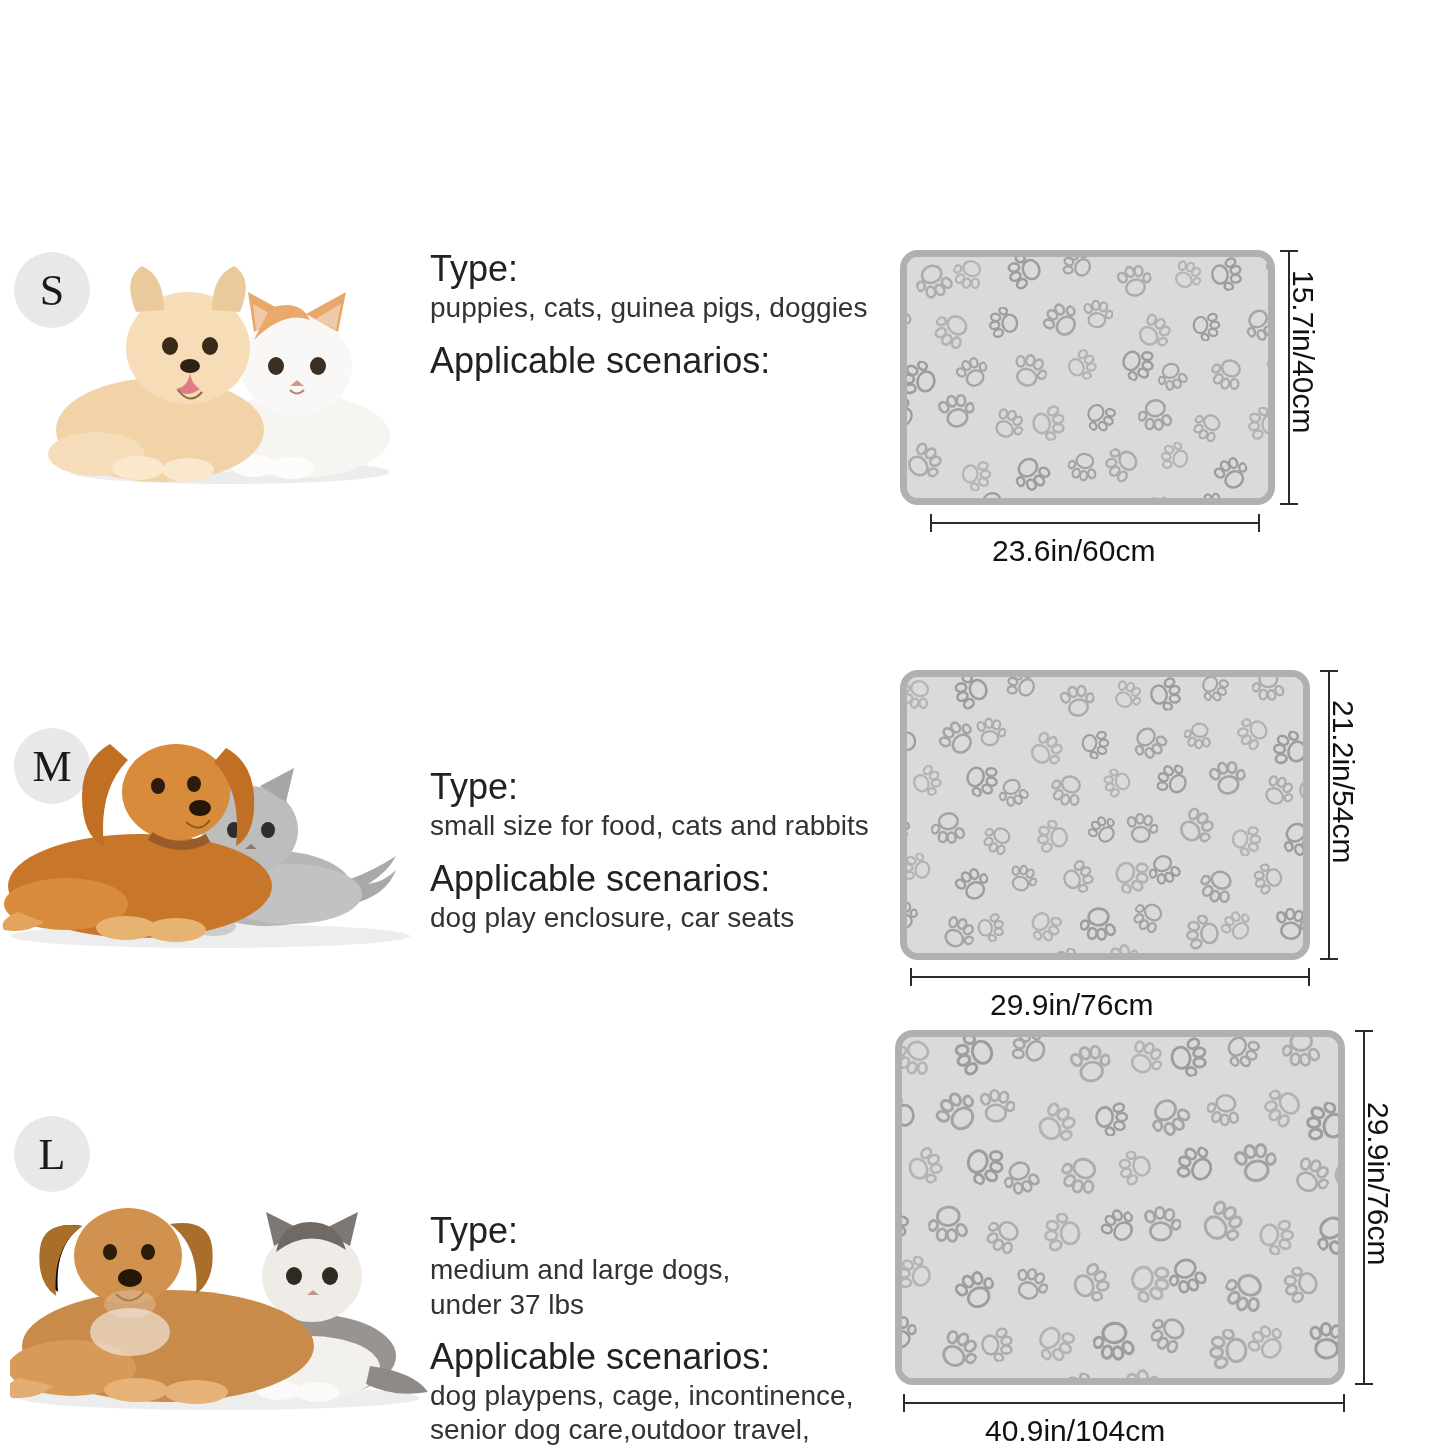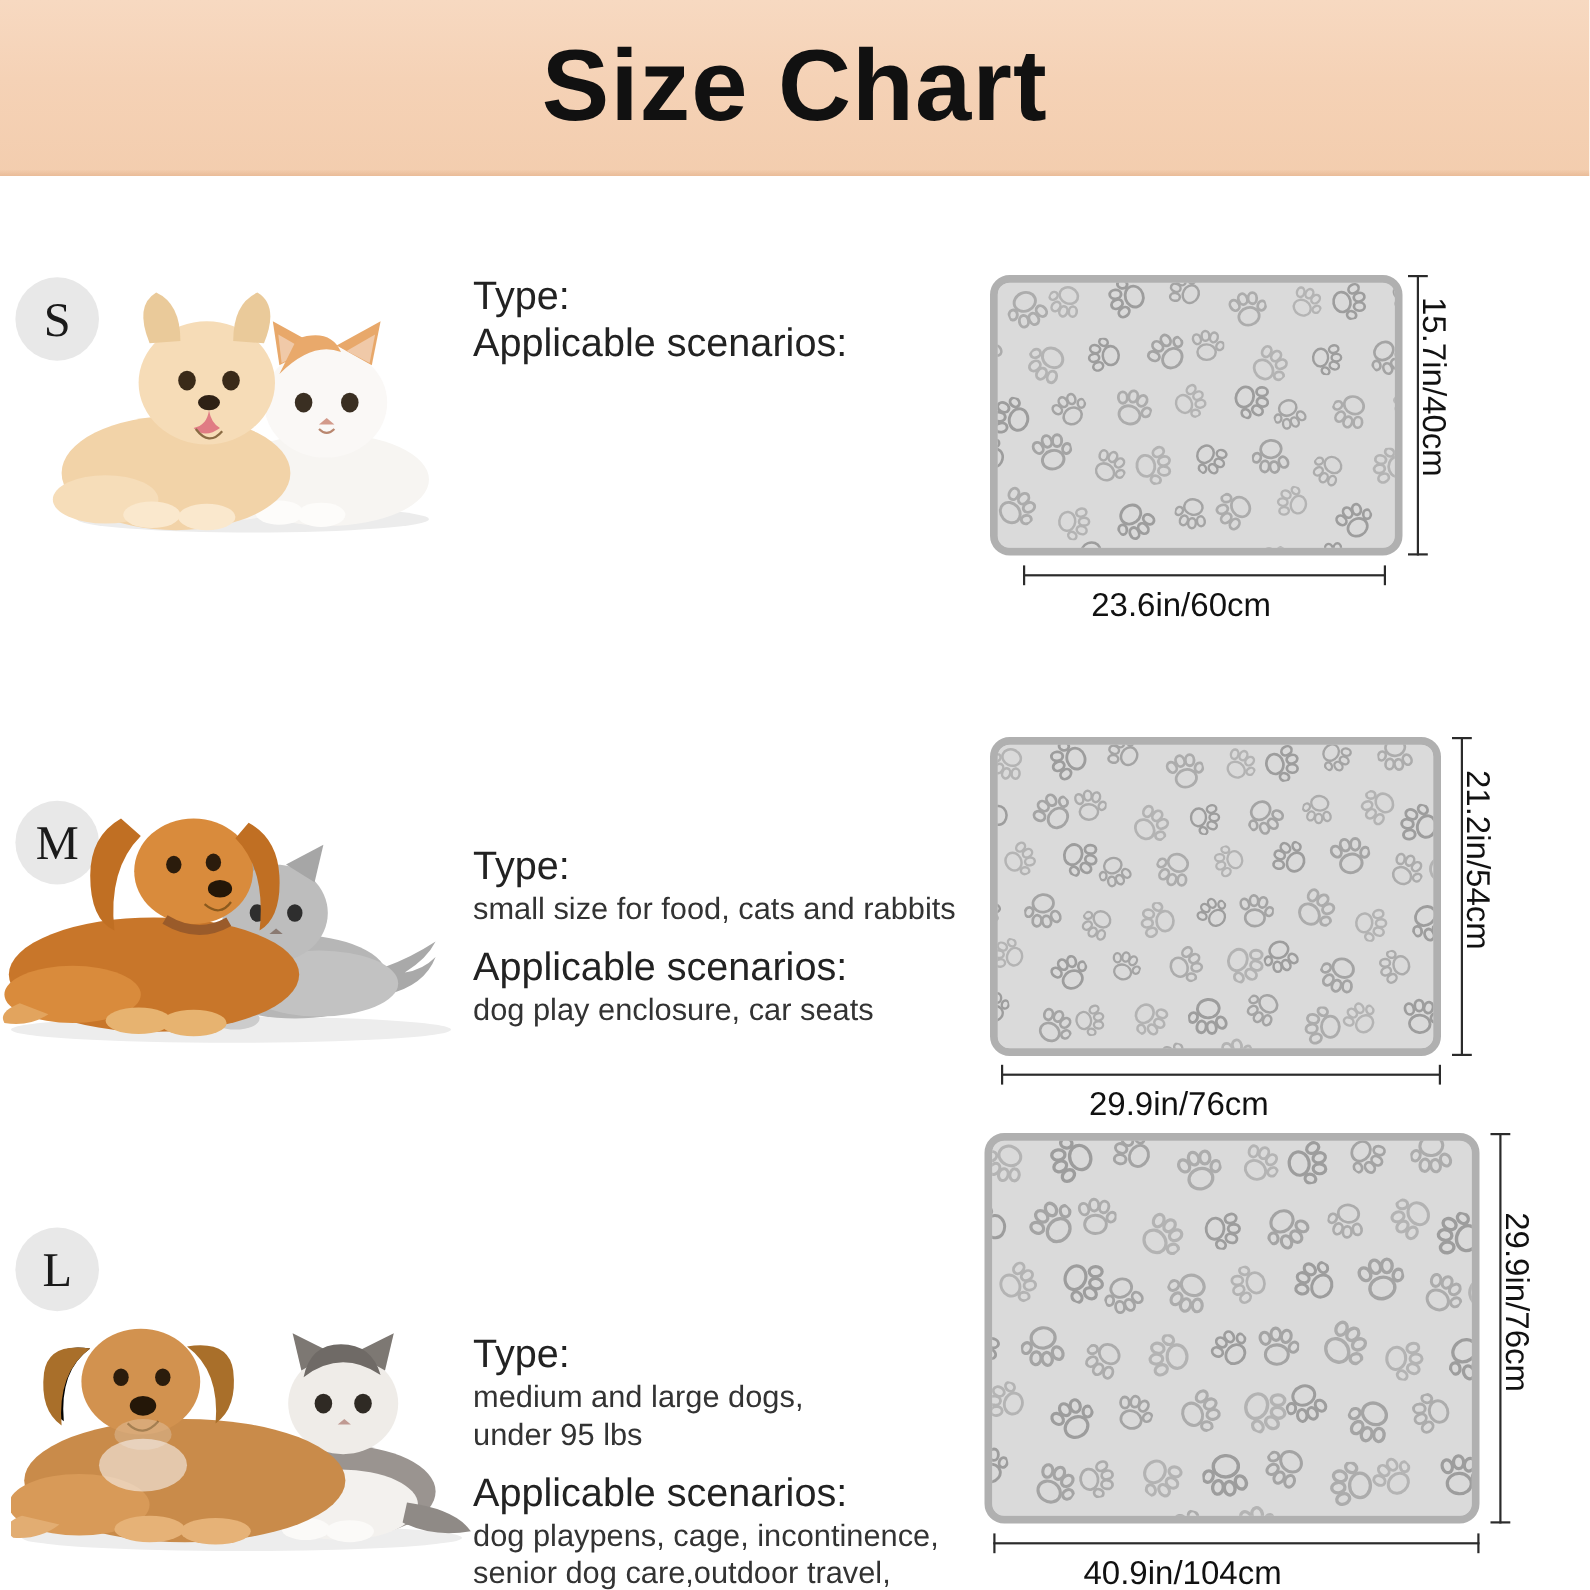--- a/index.html
+++ b/index.html
@@ -94,23 +94,20 @@
     font-size: 30px; color: #111; white-space: nowrap;
     transform: rotate(90deg); transform-origin: left top;
     position: absolute;
   }
 </style>
 </head>
 <body>
 
 <div id="page">
 
-  <div class="header">
-    <div class="header-title">Size Chart</div>
-  </div>
 
   <div class="row" id="row-s">
 
     <div class="badge" style="left:14px; top:52px;">
       <span>S</span>
     </div>
 
     <div class="pet-photo" style="left:40px; top:40px;">
       <svg width="360" height="260" viewBox="0 0 360 260">
 
@@ -145,20 +142,21 @@
         <path d="M150 133 q-2 14 -14 16 q10 10 24 0 q-8 -4 -10 -16" fill="#e07c84"></path>
         <path d="M138 150 q12 16 24 2" stroke="#8a6b44" stroke-width="2" fill="none"></path>
 
         <ellipse cx="98" cy="228" rx="26" ry="12" fill="#fae8cd"></ellipse>
         <ellipse cx="148" cy="230" rx="26" ry="12" fill="#fae8cd"></ellipse>
       </svg>
     </div>
 
     <div class="text-block" style="left:430px; top:48px; width:470px;">
       <p class="t-head">Type:</p>
+      <p class="t-body">puppies, cats, guinea pigs, doggies</p>
       <p class="t-head">Applicable scenarios:</p>
     </div>
 
     <div class="pad-wrap" style="left:900px; top:50px;">
       <div class="pad" id="pad-s" style="width:375px; height:255px;">
         <div class="pad-inner"></div>
       <div class="paw" style="left: -30.7857px; top: -42.2px;"><svg width="34" height="34" viewBox="0 0 100 100" style="transform: rotate(47deg); opacity: 0.8;">
               <ellipse cx="50" cy="66" rx="26" ry="22" fill="none" stroke="#8e8e8e" stroke-width="7"></ellipse>
               <ellipse cx="22" cy="30" rx="11" ry="14" fill="none" stroke="#8e8e8e" stroke-width="7" transform="rotate(-20 22 30)"></ellipse>
               <ellipse cx="46" cy="20" rx="11" ry="14" fill="none" stroke="#8e8e8e" stroke-width="7" transform="rotate(-6 46 20)"></ellipse>
@@ -1099,21 +1097,21 @@
         <ellipse cx="120" cy="144" rx="26" ry="14" fill="#f0f0f0" opacity="0.25"></ellipse>
         <ellipse cx="126" cy="230" rx="32" ry="12" fill="#e6b277"></ellipse>
         <ellipse cx="186" cy="232" rx="32" ry="12" fill="#e6b277"></ellipse>
         <ellipse cx="120" cy="172" rx="40" ry="24" fill="#f6f2ee" opacity="0.6"></ellipse>
       </svg>
     </div>
 
     <div class="text-block" style="left:430px; top:200px; width:470px;">
       <p class="t-head">Type:</p>
       <p class="t-body">medium and large dogs,
-under 95 lbs</p>
+under 37 lbs</p>
       <p class="t-head">Applicable scenarios:</p>
       <p class="t-body">dog playpens, cage, incontinence,
 senior dog care,outdoor travel,
 elderly dog care</p>
     </div>
 
     <div class="pad-wrap" style="left:895px; top:20px;">
       <div class="pad" id="pad-l" style="width:450px; height:355px;">
         <div class="pad-inner"></div>
       <div class="paw" style="left: 197.75px; top: -47.8333px;"><svg width="38" height="38" viewBox="0 0 100 100" style="transform: rotate(235deg); opacity: 0.8;">

